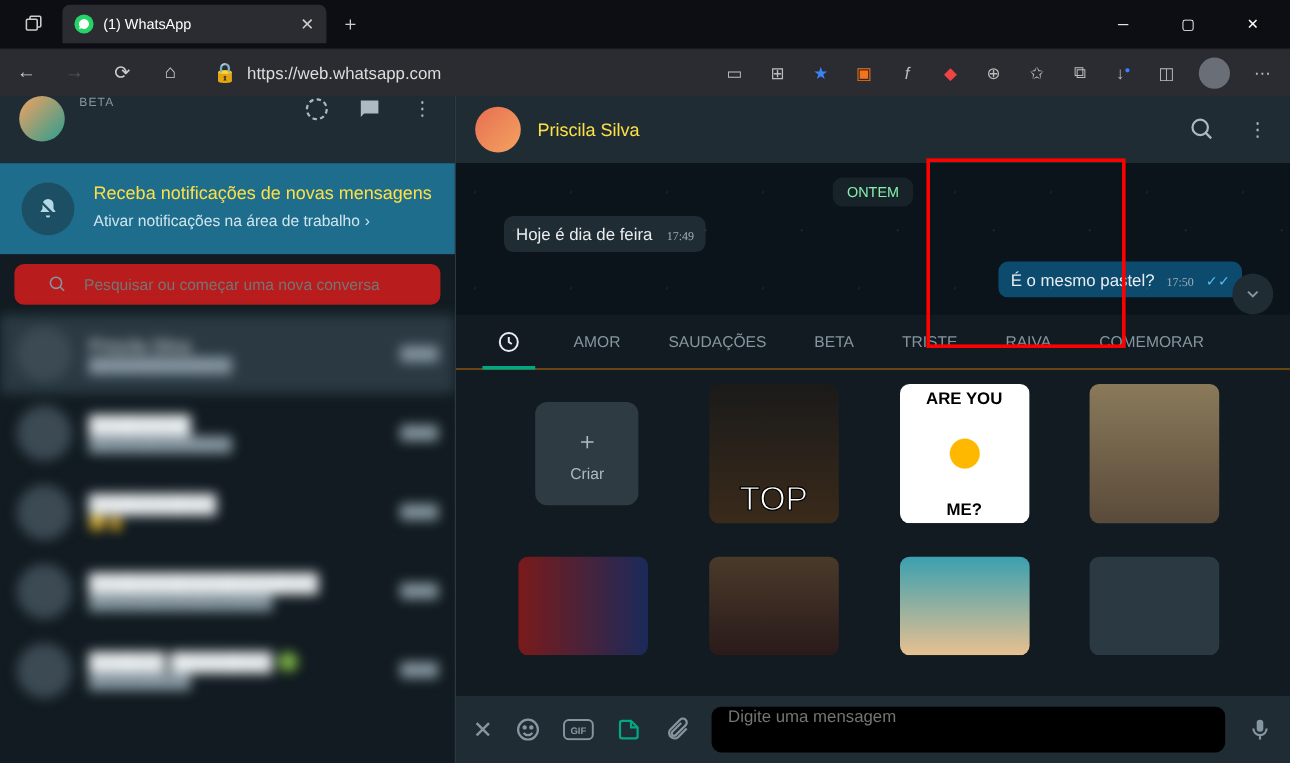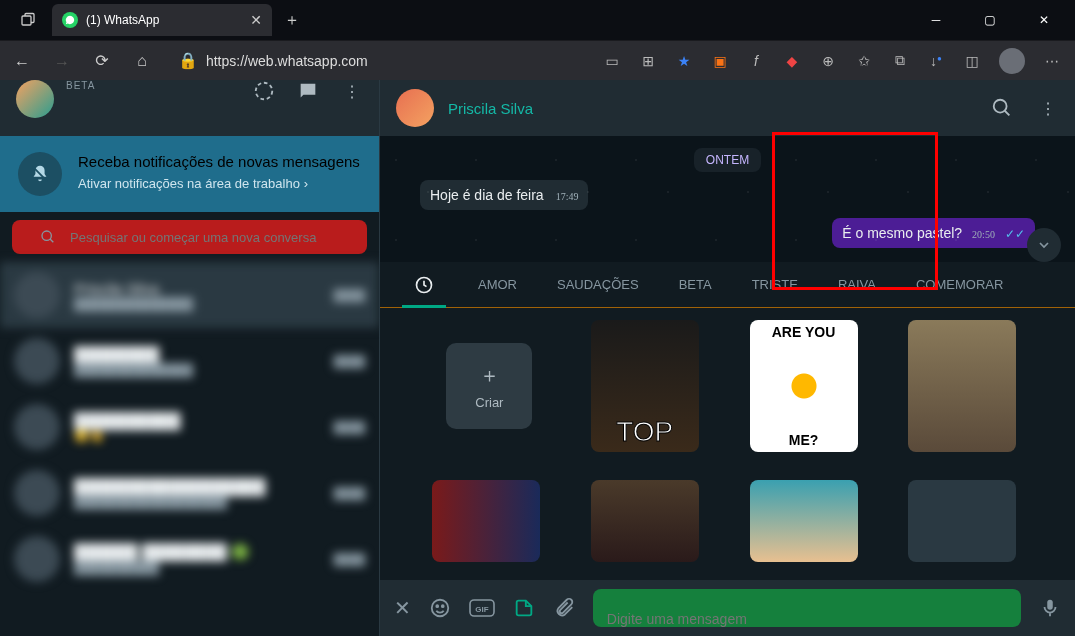--- a/index.html
+++ b/index.html
@@ -33,75 +33,75 @@
 
 .sidebar { width: 380px; background: #111b21; display: flex; flex-direction: column; border-right: 1px solid #2a3942; }
 .side-header { height: 56px; background: #202c33; display: flex; padding: 0 16px; gap: 12px; }
 .avatar { width: 38px; height: 38px; border-radius: 50%; background: linear-gradient(135deg,#f4a261,#2a9d8f); }
 .beta { font-size: 10px; color: #8696a0; letter-spacing: 1px; }
 .side-icons { margin-left: auto; display: flex; gap: 22px; color: #aebac1; }
 .icon-btn { cursor: pointer; width: 22px; height: 22px; display: flex; align-items: center; justify-content: center; }
 
 .notif-banner { background: #1f6d8c; padding: 16px 18px; display: flex; gap: 16px; align-items: flex-start; }
 .notif-bell { width: 44px; height: 44px; border-radius: 50%; background: #1c4f63; display: flex; align-items: center; justify-content: center; color: #b4d8e6; font-size: 20px; flex-shrink: 0; }
-.notif-text h3 { font-size: 15px; font-weight: 400; color: #000000; line-height: 1.35; }
+.notif-text h3 { font-size: 15px; font-weight: 400; color: #fde047; line-height: 1.35; }
 .notif-text a { font-size: 13px; color: #cfe5ee; display: inline-flex; align-items: center; gap: 4px; margin-top: 4px; }
 
 .search-row { padding: 8px 12px; background: #111b21; }
 .search-box { background: #b91c1c; height: 34px; border-radius: 8px; display: flex; align-items: center; padding: 0 28px; gap: 14px; }
 .search-box input { background: transparent; border: none; outline: none; color: #d1d7db; font-size: 13px; flex: 1; }
 
 .chat-list { flex: 1; overflow: hidden; filter: blur(5px); }
 .chat-item { display: flex; gap: 14px; padding: 10px 14px; align-items: center; }
 .chat-item.active { background: #2a3942; filter: none; }
 .chat-av { width: 46px; height: 46px; border-radius: 50%; background: #3c4a54; flex-shrink: 0; }
 .chat-lines { flex: 1; }
 .chat-name { color: #e9edef; font-size: 15px; }
 .chat-prev { color: #8696a0; font-size: 12px; }
 .chat-time { color: #8696a0; font-size: 11px; }
 
 
 .main { flex: 1; display: flex; flex-direction: column; background: #0b141a; position: relative; }
 .chat-header { height: 56px; background: #202c33; display: flex; align-items: center; padding: 0 16px; gap: 14px; }
 .hdr-av { width: 38px; height: 38px; border-radius: 50%; background: linear-gradient(135deg,#e76f51,#f4a261); }
-.hdr-name { font-size: 15px; color: #14b8a6; font-weight: 500; }
+.hdr-name { font-size: 15px; color: #fde047; font-weight: 500; }
 .hdr-icons { margin-left: auto; display: flex; gap: 24px; color: #aebac1; }
 
 .msg-area { flex: 0 0 auto; padding: 12px 40px 14px; background: #0b141a; position: relative; }
 .bg-pattern { position: absolute; inset: 0; opacity: 0.06; background-image: radial-gradient(circle at 20% 30%, #fff 1px, transparent 1px), radial-gradient(circle at 60% 70%, #fff 1px, transparent 1px); background-size: 80px 80px; }
 .expand-chip { position: absolute; right: 14px; top: 92px; width: 34px; height: 34px; border-radius: 50%; background: #202c33; display: flex; align-items: center; justify-content: center; color: #8696a0; }
-.date-chip { background: #182229; color: #c4b5fd; font-size: 12px; padding: 5px 12px; border-radius: 8px; display: inline-block; margin: 0 auto 8px; }
+.date-chip { background: #182229; color: #86efac; font-size: 12px; padding: 5px 12px; border-radius: 8px; display: inline-block; margin: 0 auto 8px; }
 .center { text-align: center; }
 .bubble-in { background: #202c33; color: #e9edef; padding: 7px 10px; border-radius: 8px; display: inline-flex; align-items: baseline; gap: 12px; font-size: 14px; }
-.bubble-out { background: #4c1d95; color: #e9edef; padding: 7px 10px; border-radius: 8px; display: inline-flex; align-items: baseline; gap: 10px; font-size: 14px; float: right; margin-top: 8px; }
+.bubble-out { background: #0c4a6e; color: #e9edef; padding: 7px 10px; border-radius: 8px; display: inline-flex; align-items: baseline; gap: 10px; font-size: 14px; float: right; margin-top: 8px; }
 .msg-time { font-size: 10px; color: #9fb0b8; font-family: Liberation Serif, serif; }
 .checks { color: #53bdeb; font-size: 12px; }
 
 
 .sticker-zone { flex: 1; background: #111b21; display: flex; flex-direction: column; }
 .sticker-tabs { display: flex; align-items: center; gap: 40px; padding: 0 30px; height: 46px; border-bottom: 1px solid #a16207; }
 .sticker-tab-icon { color: #8696a0; width: 28px; display: flex; justify-content: center; }
 .sticker-tab-icon.active { position: relative; color: #e9edef; }
 .sticker-tab-icon.active::after { content: ""; position: absolute; bottom: -13px; left: -8px; right: -8px; height: 3px; background: #00a884; }
 .sticker-tab { color: #8696a0; font-size: 13px; font-weight: 500; cursor: pointer; }
 .sticker-search { padding: 12px 22px 6px; color: #8696a0; font-size: 14px; }
 
 .sticker-grid { display: grid; grid-template-columns: repeat(4, 1fr); gap: 28px 44px; padding: 12px 52px 0; overflow: hidden; }
-.sticker-cell { width: 108px; height: 132px; border-radius: 8px; background: #2a3942; display: flex; align-items: center; justify-content: center; position: relative; overflow: hidden; }
+.sticker-cell { width: 108px; height: 116px; border-radius: 8px; background: #2a3942; display: flex; align-items: center; justify-content: center; position: relative; overflow: hidden; }
 .create-tile { background: #2e3b43; display: flex; flex-direction: column; align-items: center; justify-content: center; gap: 6px; color: #aebac1; width: 86px; height: 86px; border-radius: 10px; }
 .create-wrapper { display: flex; align-items: center; justify-content: center; }
 .highlight-box { position: absolute; border: 3px solid #ff0000; pointer-events: none; }
 
 .sticker-cell.row2 { height: 82px; }
 
 
 .compose { height: 56px; background: #202c33; display: flex; align-items: center; padding: 0 14px; gap: 18px; color: #8696a0; }
 .comp-icon { cursor: pointer; font-size: 20px; display: flex; align-items: center; }
 .comp-icon.sticker-active { color: #00a884; }
-.comp-input { flex: 1; background: #15803d; height: 38px; border-radius: 8px; display: flex; align-items: flex-end; padding: 0 14px; }
+.comp-input { flex: 1; background: #000000; height: 38px; border-radius: 8px; display: flex; align-items: flex-start; padding: 0 14px; }
 .comp-input input { background: transparent; border: none; outline: none; color: #d1d7db; font-size: 14px; flex: 1; }
 
 .top-overlay { font-family: Impact, sans-serif; color: #fff; font-size: 28px; -webkit-text-stroke: 1px #000; position: absolute; bottom: 4px; }
 .areyou { background: #fff; color: #000; font-weight: bold; font-size: 14px; display: flex; flex-direction: column; align-items: center; justify-content: space-between; padding: 4px; width: 100%; height: 100%; }
 .egg { width: 46px; height: 34px; border-radius: 50%; background: radial-gradient(circle at 50% 50%, #ffb800 12px, #fff 13px); }
 </style>
 </head>
 <body>
 
 <div class="titlebar">
@@ -265,21 +265,21 @@
       <div class="center"><span class="date-chip">ONTEM</span></div>
       <div>
         <span class="bubble-in">
           <span>Hoje é dia de feira</span>
           <span class="msg-time">17:49</span>
         </span>
       </div>
       <div style="overflow:hidden">
         <span class="bubble-out">
           <span>É o mesmo pastel?</span>
-          <span class="msg-time">20:50</span>
+          <span class="msg-time">17:50</span>
           <span class="checks">✓✓</span>
         </span>
       </div>
       <div class="expand-chip">
         <svg width="16" height="16" viewBox="0 0 24 24" fill="none" stroke="#8696a0" stroke-width="2.5">
             <polyline points="6 9 12 15 18 9"></polyline>
           </svg>
       </div>
     </div>
 

